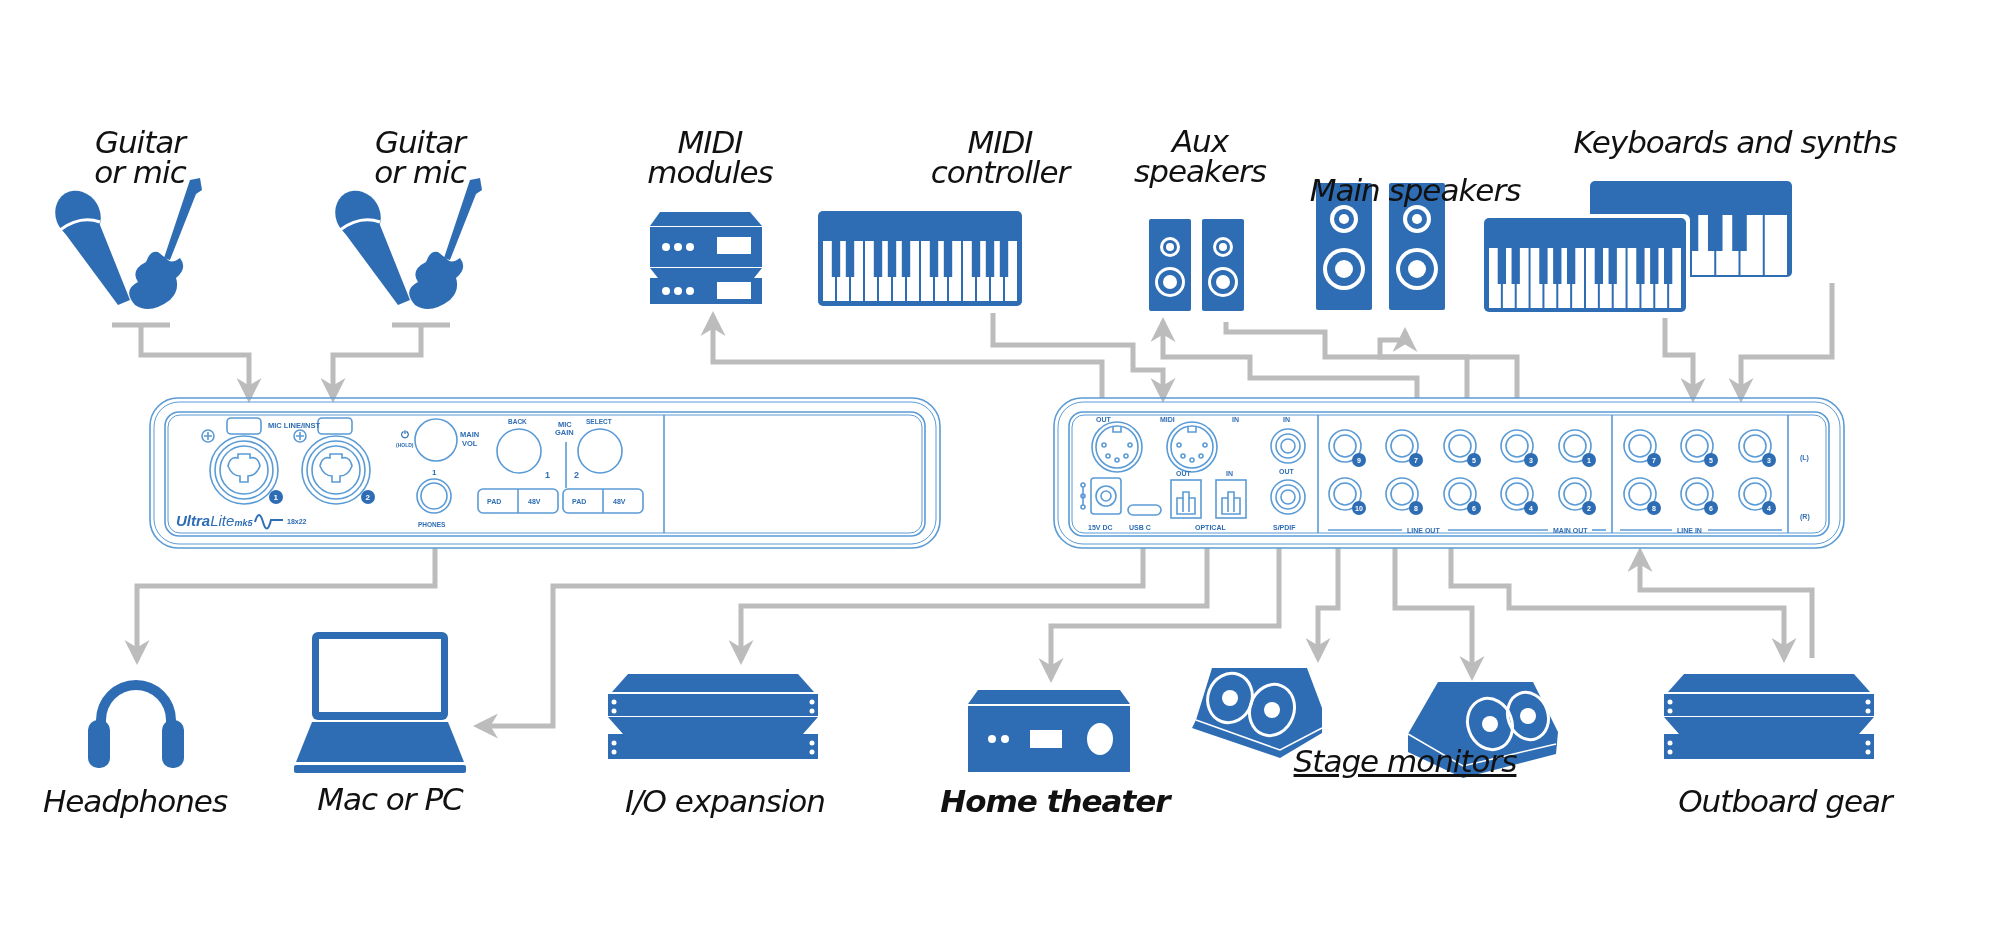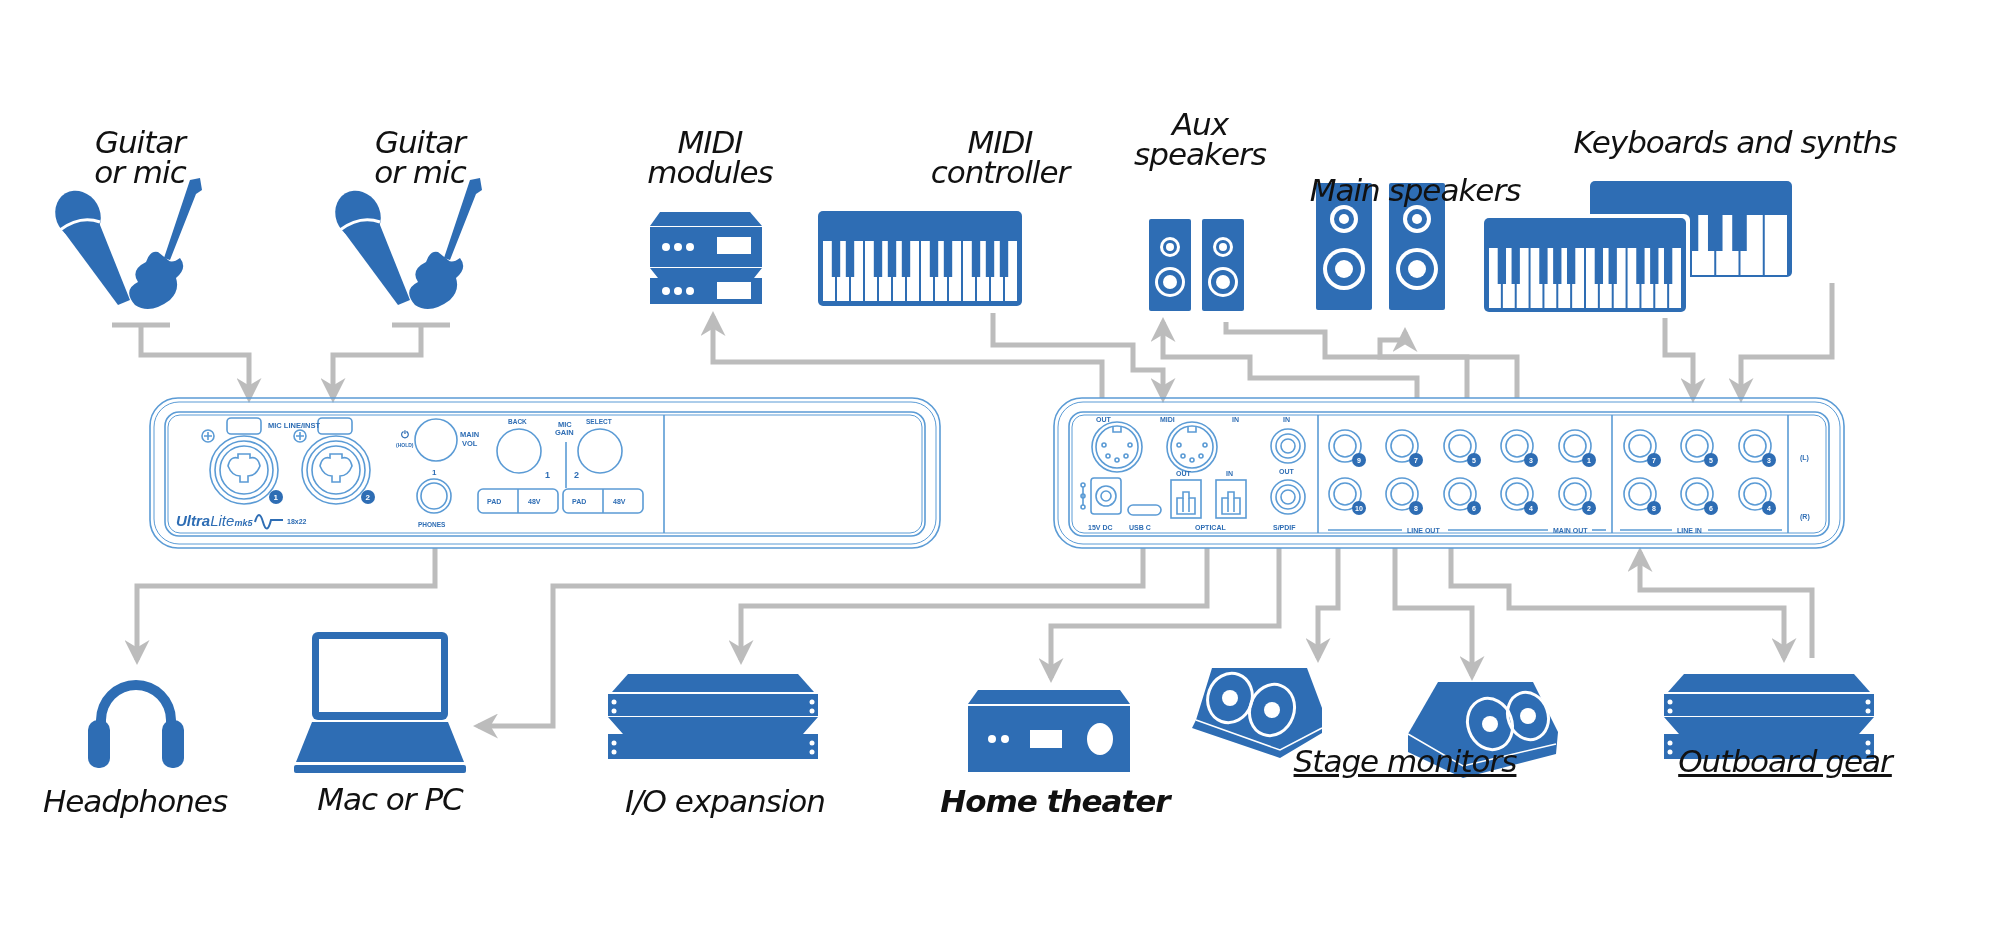--- a/index.html
+++ b/index.html
@@ -569,23 +569,23 @@
 </svg>
 
 <div class="lbl" style="left:80px;top:127px;width:120px;">Guitar
 or mic</div>
 <div class="lbl" style="left:360px;top:127px;width:120px;">Guitar
 or mic</div>
 <div class="lbl" style="left:640px;top:127px;width:140px;">MIDI
 modules</div>
 <div class="lbl" style="left:910px;top:127px;width:180px;">MIDI
 controller</div>
-<div class="lbl" style="left:1130px;top:109px;width:140px;">Aux
+<div class="lbl" style="left:1130px;top:126px;width:140px;">Aux
 speakers</div>
 <div class="lbl" style="left:1290px;top:127px;width:250px;margin-top:48px;">Main speakers</div>
 <div class="lbl" style="left:1560px;top:127px;width:350px;font-style:italic;">Keyboards and synths</div>
 
 <div class="lbl" style="left:30px;top:786px;width:210px;font-style:italic;">Headphones</div>
 <div class="lbl" style="left:300px;top:784px;width:180px;">Mac or PC</div>
 <div class="lbl" style="left:610px;top:786px;width:230px;">I/O expansion</div>
 <div class="lbl" style="left:940px;top:786px;width:230px;font-weight:bold;">Home theater</div>
 <div class="lbl" style="left:1280px;top:746px;width:250px;text-decoration:underline;">Stage monitors</div>
-<div class="lbl" style="left:1670px;top:746px;width:230px;text-decoration:underline;">Outboard gear</div>
+<div class="lbl" style="left:1670px;top:786px;width:230px;">Outboard gear</div>
 
 </body></html>

